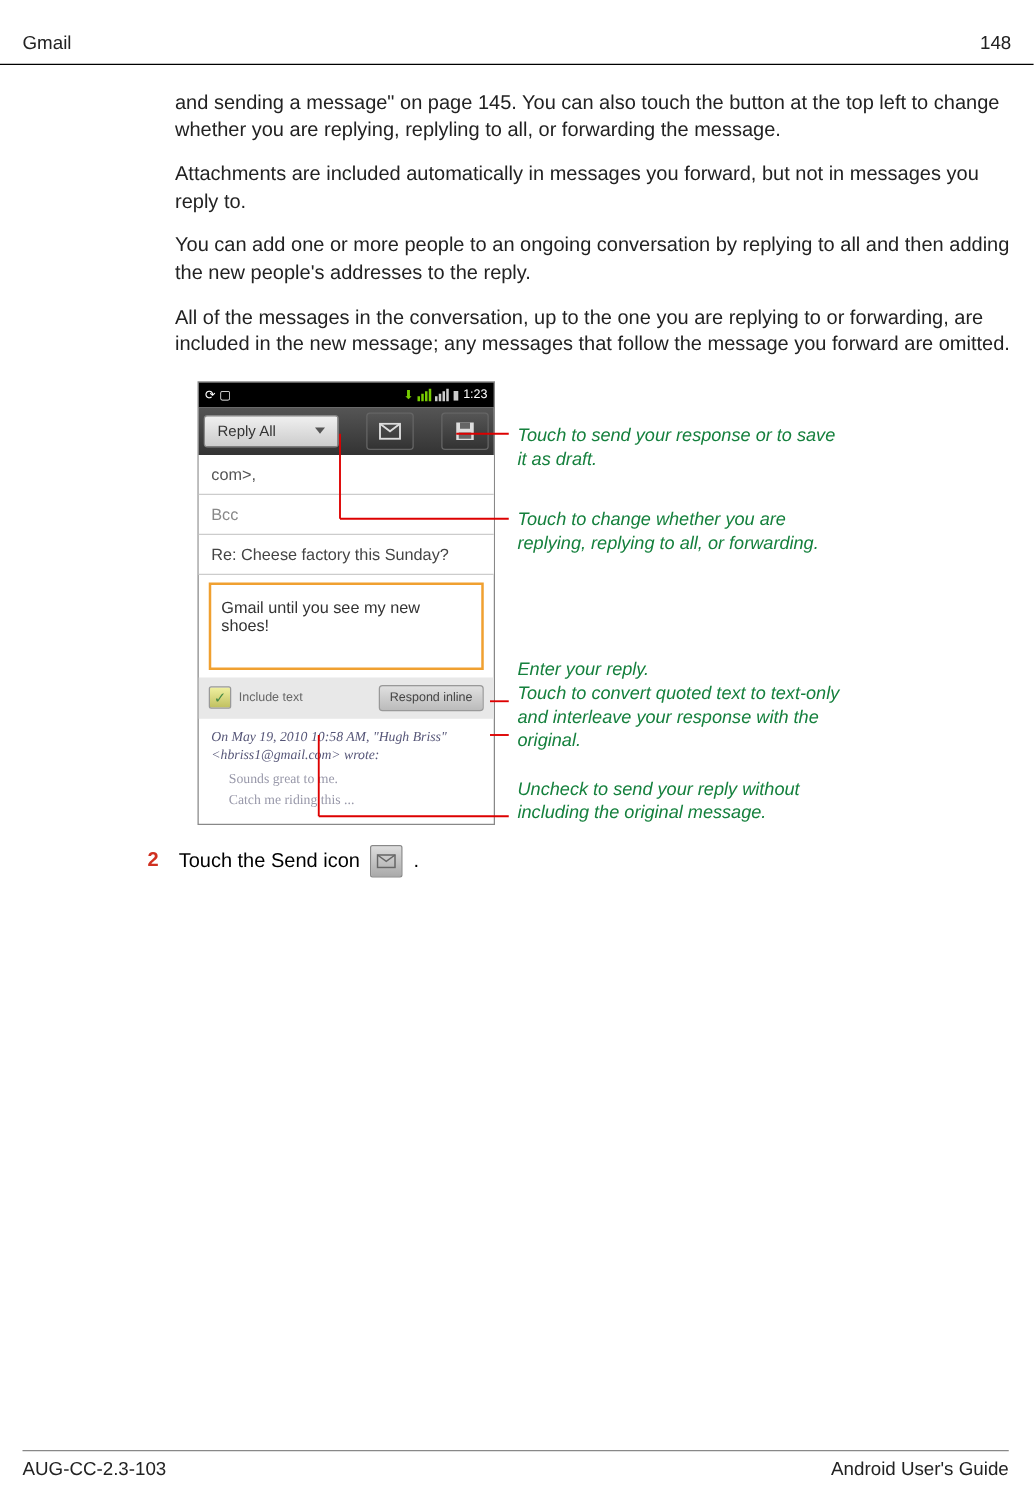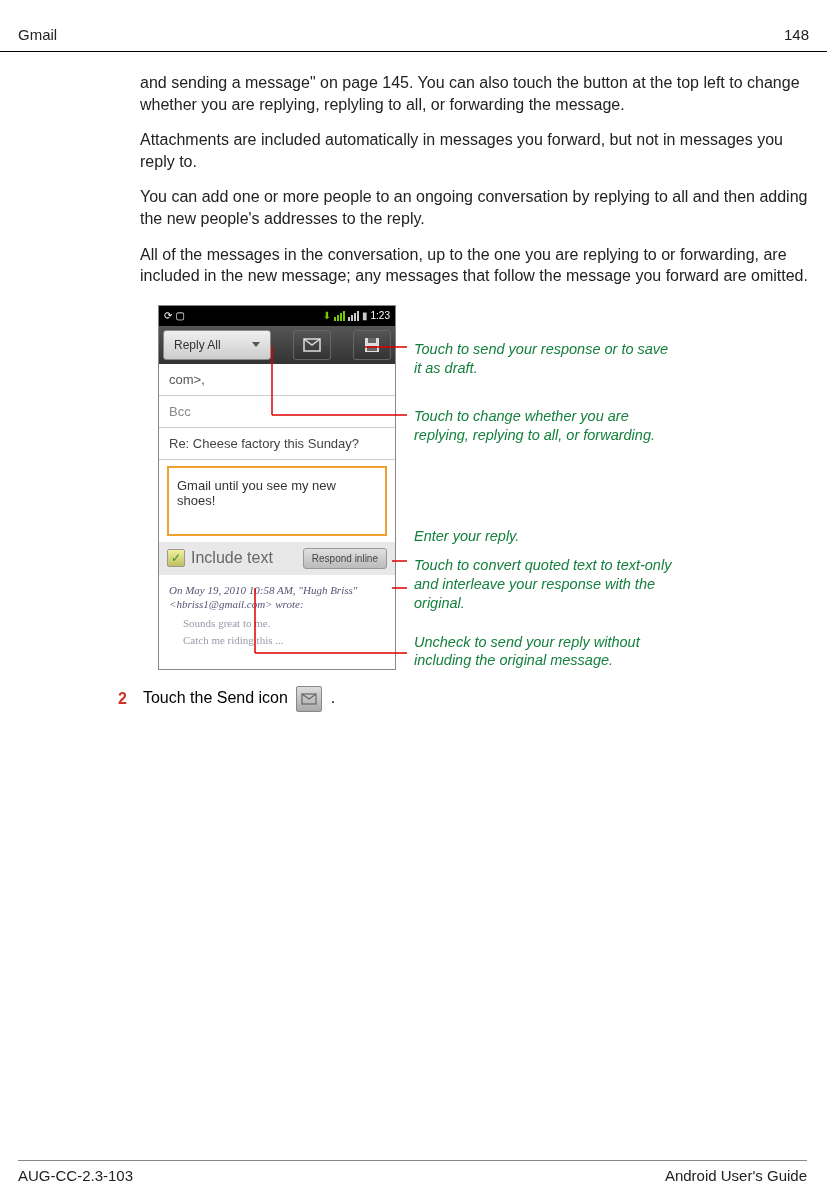--- a/index.html
+++ b/index.html
@@ -72,20 +72,21 @@
       gap: 1px;
     }
     .signal-bar {
       width: 2px;
       background: #7c0;
     }
     .toolbar {
       height: 38px;
       background: linear-gradient(#555, #333);
       display: flex;
+      align-items: center;
       padding: 4px;
       gap: 22px;
     }
     .reply-all-btn {
       background: linear-gradient(#f0f0f0, #ccc);
       border: 1px solid #888;
       border-radius: 3px;
       padding: 5px 10px;
       font-size: 12px;
       color: #333;
@@ -148,21 +149,21 @@
       background: linear-gradient(#f0f0a0, #c0c060);
       border: 1px solid #999;
       border-radius: 2px;
       display: flex;
       align-items: center;
       justify-content: center;
       font-size: 12px;
       color: #484;
     }
     .include-text-label {
-      font-size: 16px;
+      font-size: 10px;
       color: #666;
       flex: 1;
     }
     .respond-inline-btn {
       background: linear-gradient(#e0e0e0, #bbb);
       border: 1px solid #999;
       border-radius: 3px;
       padding: 4px 8px;
       font-size: 10px;
       color: #444;
@@ -191,21 +192,21 @@
       font-size: 14.5px;
       color: #15803d;
       line-height: 1.3;
       font-style: italic;
     }
     .callout {
       max-width: 260px;
     }
     .callout-1 { margin-bottom: 30px; }
     .callout-2 { margin-bottom: 82px; }
-    .callout-3 { margin-bottom: 10px; }
+    .callout-3 { }
     .callout-4 { margin-bottom: 20px; }
     .step-row {
       display: flex;
       align-items: center;
       gap: 16px;
       margin-top: 16px;
       margin-left: -22px;
       font-size: 16px;
     }
     .step-number {

